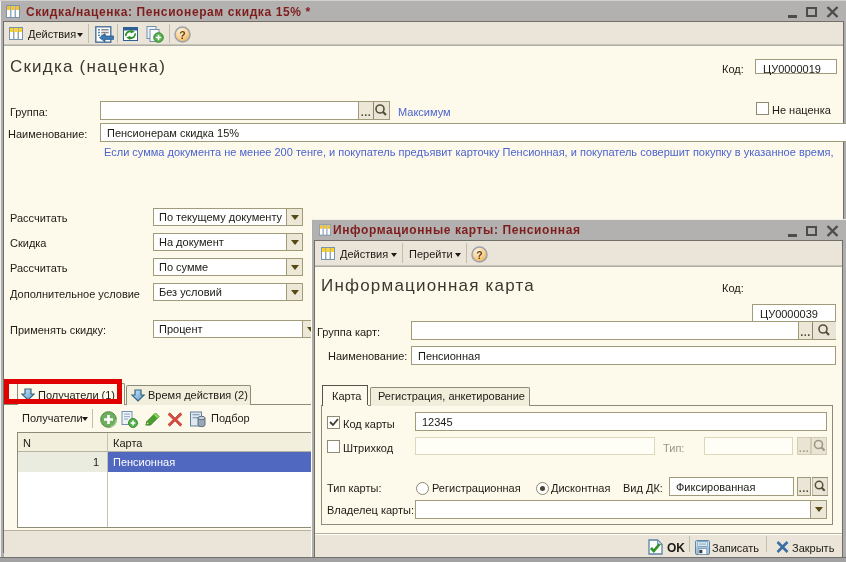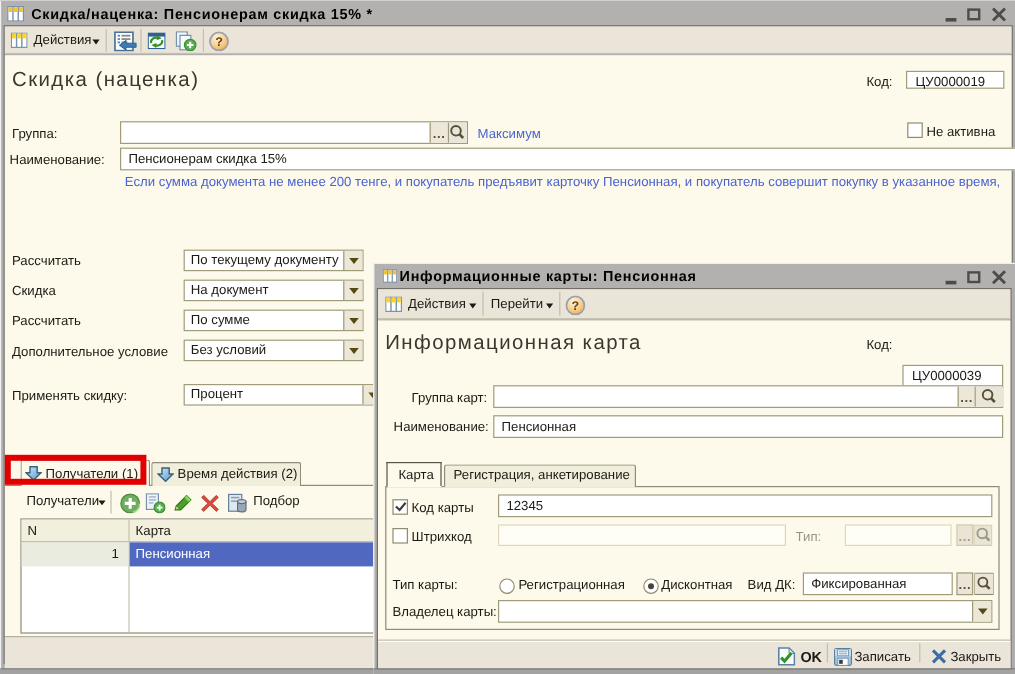--- a/index.html
+++ b/index.html
@@ -1,19 +1,19 @@
 <!DOCTYPE html>
 <html><head><meta charset="utf-8">
 <style>
 * { margin:0; padding:0; box-sizing:border-box; }
 html,body { width:846px; height:562px; }
 body { font-family:"Liberation Sans",sans-serif; font-size:11px; color:#1c1a14; }
 #canvas { position:relative; width:846px; height:562px; overflow:hidden; background:#9b9b9b; }
 .abs { position:absolute; }
-.titlebar { background:#b2b1af; color:#000000; font-weight:bold; font-size:12px; letter-spacing:0.6px; }
+.titlebar { background:#b2b1af; color:#7f1d1d; font-weight:bold; font-size:12px; letter-spacing:0.6px; }
 .tbar { background:#ebe4d8; }
 .fld { background:#fff; border:1px solid #a09b79; }
 .dfld { background:#fffef6; border:1px solid #ddd8ba; }
 .lbl { font-size:11px; color:#1c1a14; }
 .blue { color:#4a63cf; }
 .btn3, .btnmag { background:#ece7d7; border:1px solid #a09b79; }
 .sep { width:1px; background:#c2beae; }
 .combotxt { position:absolute; left:5px; top:2px; font-size:11px; white-space:nowrap; }
 .cbtn { position:absolute; right:0; top:0; bottom:0; width:16px; background:#ece7d7; border-left:1px solid #a09b79; }
 .cbtn:after { content:""; position:absolute; left:4px; top:6px; border:4px solid transparent; border-top:5px solid #554a14; }
@@ -116,21 +116,21 @@
   <div class="abs fld" style="left:100px;top:101px;width:290px;height:19px;"></div>
   <div class="abs btn3" style="left:358px;top:102px;width:15px;height:17px;border-width:0 0 0 1px;color:#55503a;font-weight:bold;font-size:11px;text-align:center;line-height:20px;letter-spacing:0.5px;">...</div>
   <svg class="abs" style="left:373px;top:102px;" width="16" height="17" viewBox="0 0 16 17">
     <rect x="0" y="0" width="16" height="17" fill="#eae5d6" stroke="#8b886e" stroke-width="0"></rect>
     <rect x="0" y="0" width="1" height="17" fill="#8b886e"></rect>
     <circle cx="7" cy="7" r="4" fill="none" stroke="#55503a" stroke-width="1.6"></circle>
     <path d="M9.8 9.8 L13 13" stroke="#55503a" stroke-width="2.2"></path>
   </svg>
   <div class="abs blue" style="left:398px;top:106px;">Максимум</div>
   <div class="abs chk" style="left:756px;top:102px;"></div>
-  <div class="abs lbl" style="left:772px;top:104px;">Не активна</div>
+  <div class="abs lbl" style="left:772px;top:104px;">Не наценка</div>
 
   <div class="abs lbl" style="left:8px;top:128px;">Наименование:</div>
   <div class="abs fld" style="left:100px;top:123px;width:838px;height:19px;">
         <div style="padding:3px 0 0 6px;">Пенсионерам скидка 15%</div>
       </div>
   <div class="abs blue" style="left:104px;top:146px;white-space:nowrap;">Если сумма документа не менее 200 тенге, и покупатель предъявит карточку Пенсионная, и покупатель совершит покупку в указанное время,</div>
 
   <div class="abs lbl" style="left:10px;top:212px;">Рассчитать</div>
   <div class="abs fld" style="left:153px;top:208px;width:150px;height:18px;">
         <div class="combotxt">По текущему документу</div>
@@ -282,21 +282,21 @@
     <text x="8.5" y="12.5" font-family="Liberation Sans" font-size="10.5" font-weight="bold" fill="#673f16" text-anchor="middle">?</text>
   </svg>
 
   <div class="abs" style="left:4px;top:49px;width:527px;height:290px;background:#fefaeb;"></div>
   <div class="abs" style="left:10px;top:58px;font-size:17px;letter-spacing:1.2px;color:#3b372f;">Информационная карта</div>
   <div class="abs lbl" style="left:411px;top:64px;">Код:</div>
   <div class="abs fld" style="left:441px;top:60px;width:84px;height:19px;margin-top:26px;">
         <div style="padding:3px 0 0 7px;">ЦУ0000039</div>
       </div>
 
-  <div class="abs lbl" style="left:32px;top:108px;">Группа карт:</div>
+  <div class="abs lbl" style="left:6px;top:108px;">Группа карт:</div>
   <div class="abs fld" style="left:100px;top:103px;width:425px;height:19px;"></div>
   <div class="abs btn3" style="left:487px;top:104px;width:14px;height:17px;border-width:0 0 0 1px;color:#55503a;font-weight:bold;font-size:11px;text-align:center;line-height:20px;letter-spacing:0.5px;">...</div>
   <svg class="abs" style="left:501px;top:104px;" width="24" height="17" viewBox="0 0 24 17">
     <rect x="0" y="0" width="24" height="17" fill="#eae5d6"></rect>
     <rect x="0" y="0" width="1" height="17" fill="#8b886e"></rect>
     <circle cx="11" cy="7" r="4" fill="none" stroke="#55503a" stroke-width="1.6"></circle>
     <path d="M13.8 9.8 L17 13" stroke="#55503a" stroke-width="2.2"></path>
   </svg>
 
   <div class="abs lbl" style="left:17px;top:132px;">Наименование:</div>

